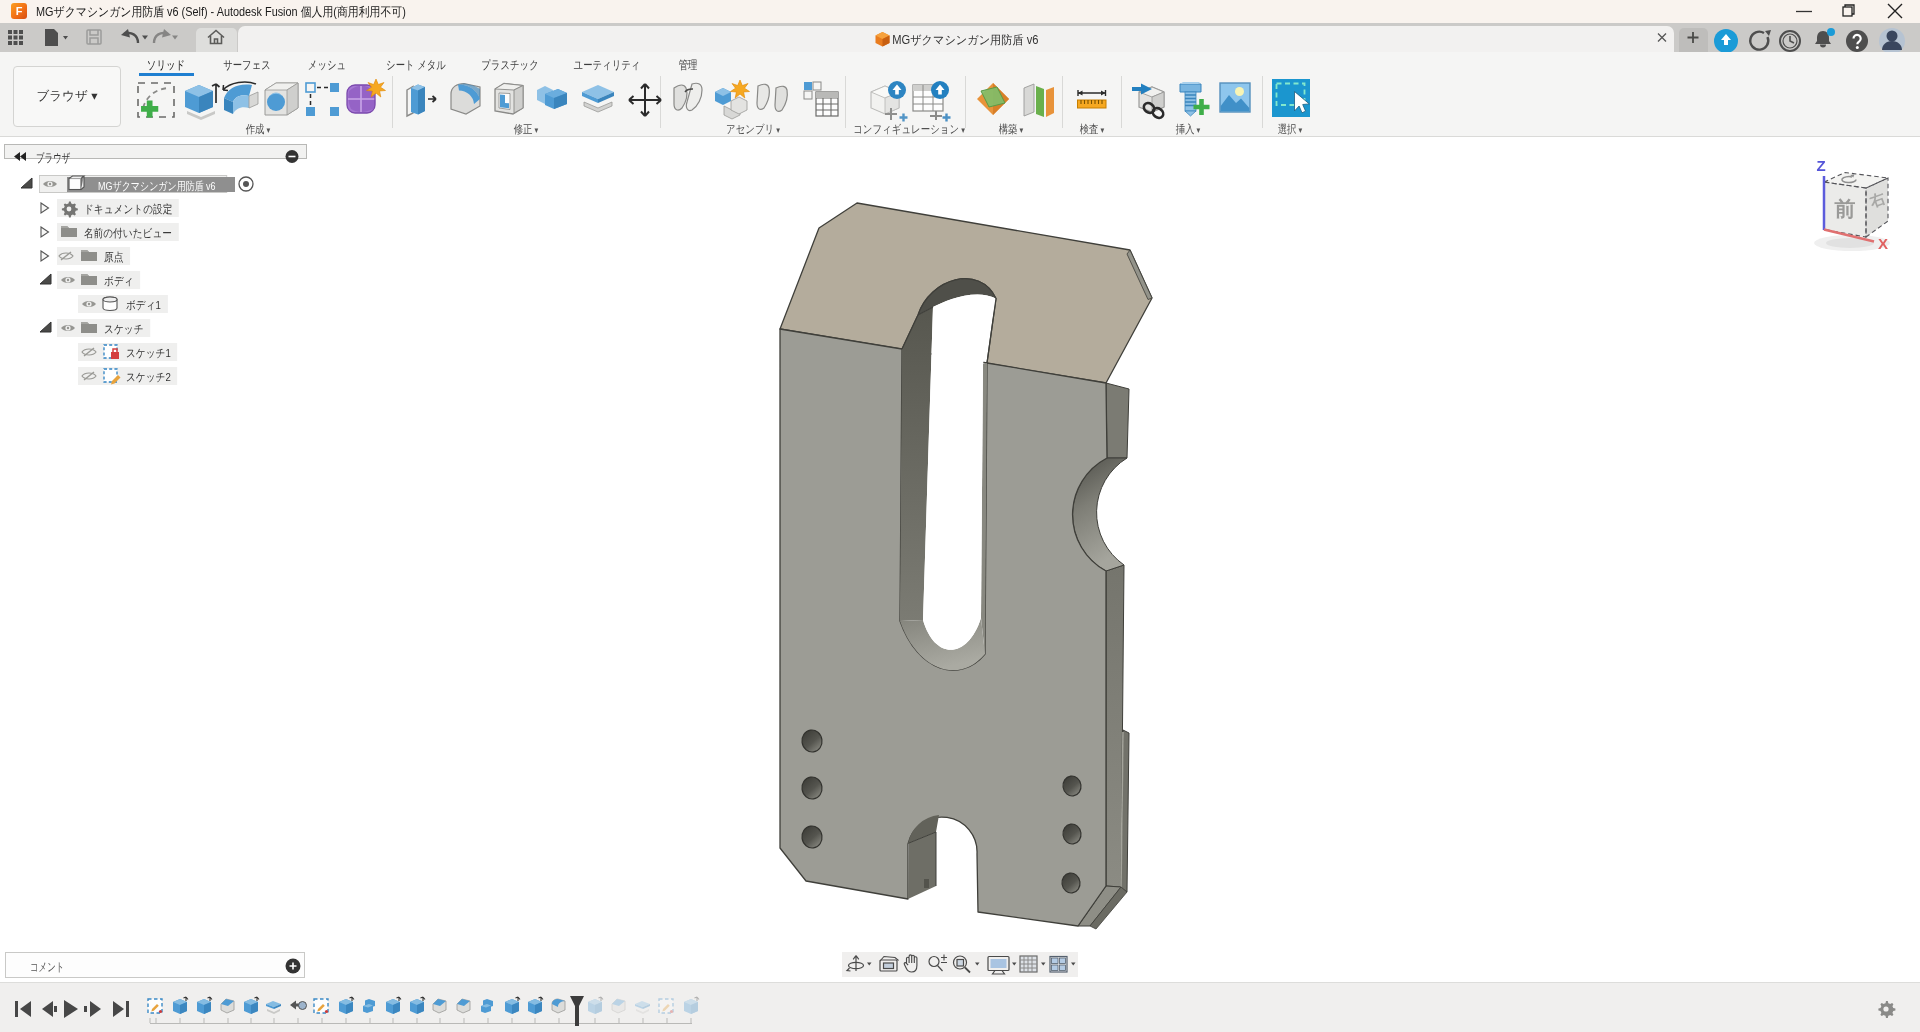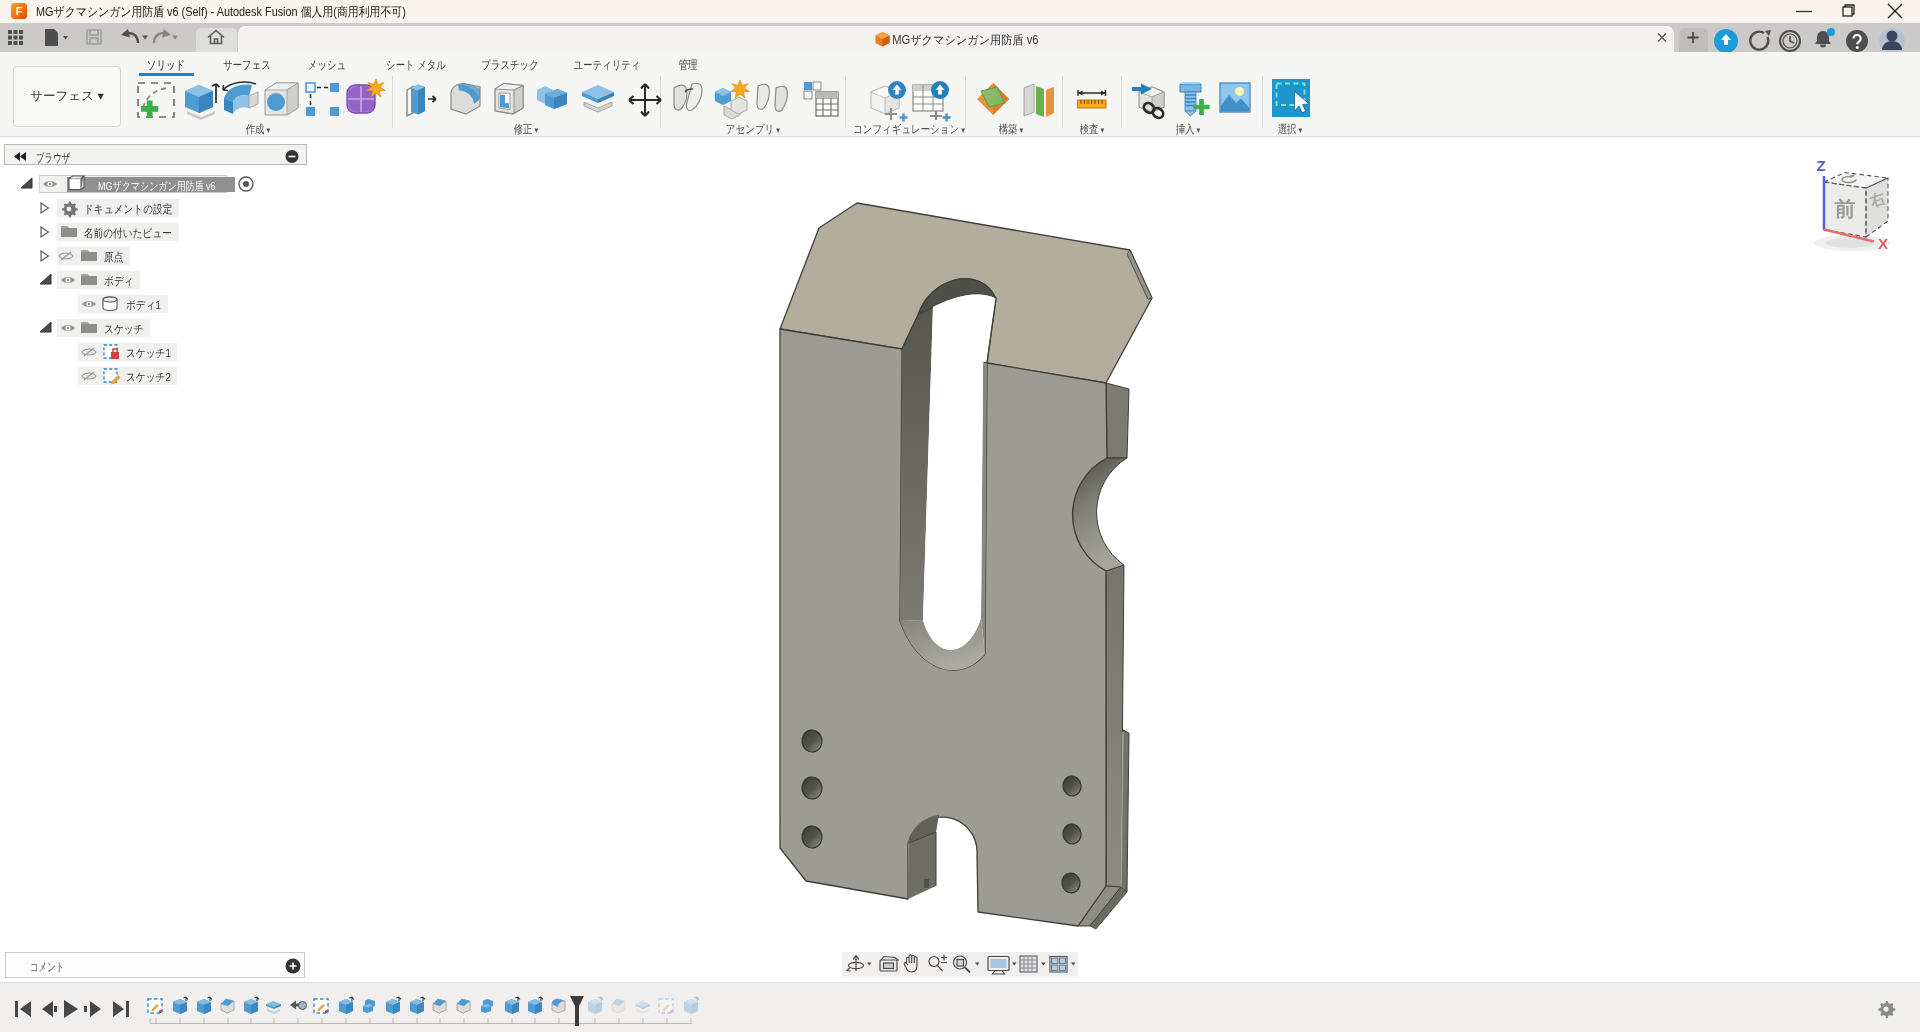--- a/index.html
+++ b/index.html
@@ -19,21 +19,21 @@
 .doctab .lbl { position:absolute; left:50%; top:6px; transform:translateX(-50%) scaleX(0.93); font-size:12px; color:#333; white-space:nowrap; padding-left:20px; }
 
 #designbtn { position:absolute; left:13px; top:14px; width:108px; height:61px; background:#f8f8f7; border:1px solid #d4d4d2; border-radius:4px; text-align:center; font-size:12.5px; color:#333; line-height:59px; }
 .rtab { position:absolute; top:5px; font-size:12px; color:#3c3c3c; white-space:nowrap; transform:translateX(-50%) scaleX(0.78); }
 .rtab.active { color:#111; }
 #soliduline { position:absolute; left:139px; top:21px; width:55px; height:3px; background:#1f7fd1; }
 .glabel { position:absolute; top:70px; font-size:11.5px; color:#4c4c4c; white-space:nowrap; transform:translateX(-50%) scaleX(0.82); }
 .glabel:after { content:" ▾"; font-size:9px; color:#555; }
 .gsep { position:absolute; top:24px; width:1px; height:52px; background:#d9d9d7; }
 
-#bheader { position:absolute; left:4px; top:7px; width:303px; height:21px; background:#f2f2f1; border:1px solid #b8b8b6; }
+#bheader { position:absolute; left:4px; top:7px; width:303px; height:15px; background:#f2f2f1; border:1px solid #b8b8b6; }
 #bheader .t { position:absolute; left:31px; top:4.5px; font-size:12px; color:#333; transform-origin:left center; transform:scaleX(0.7); }
 .trow { position:absolute; height:18px; background:#efefee; white-space:nowrap; font-size:11.5px; color:#333; transform-origin:left top; transform:scaleX(0.84); }
 #comment { position:absolute; left:5px; top:815px; width:300px; height:26px; background:#fdfdfd; border:1px solid #c9c9c7; }
 #comment .t { position:absolute; left:24px; top:6px; font-size:12px; color:#555; transform-origin:left center; transform:scaleX(0.7); }
 #navbar { position:absolute; left:842px; top:815px; width:236px; height:25px; background:#f0efee; }
 </style>
 </head>
 <body>
 <div id="titlebar">
   <div id="logo">F</div>
@@ -118,21 +118,21 @@
     <circle cx="1857" cy="18" r="11" fill="#4e4e4e"></circle>
     <path d="M1853.5 15.5 a3.6 3.6 0 1 1 5.8 2.8 c-1.4 1 -2 1.6 -2 3" fill="none" stroke="#fff" stroke-width="2.2"></path>
     <circle cx="1857.3" cy="24.5" r="1.5" fill="#fff"></circle>
 
     <circle cx="1892" cy="18" r="13" fill="#b6c3d2"></circle>
     <circle cx="1892" cy="13" r="5.5" fill="#39465e"></circle>
     <path d="M1892 18 c6 0 10 4 10 9 h-20 c0 -5 4 -9 10 -9 z" fill="#39465e"></path>
   </svg>
 </div>
 <div id="ribbon">
-  <div id="designbtn">サーフェス ▾</div>
+  <div id="designbtn">ブラウザ ▾</div>
   <div class="rtab active" style="left:166px">ソリッド</div>
   <div id="soliduline"></div>
   <div class="rtab" style="left:247px">サーフェス</div>
   <div class="rtab" style="left:327px">メッシュ</div>
   <div class="rtab" style="left:416px">シート メタル</div>
   <div class="rtab" style="left:510px">プラスチック</div>
   <div class="rtab" style="left:607px">ユーティリティ</div>
   <div class="rtab" style="left:688px">管理</div>
   <div class="glabel" style="left:258px">作成</div>
   <div class="glabel" style="left:526px">修正</div>

